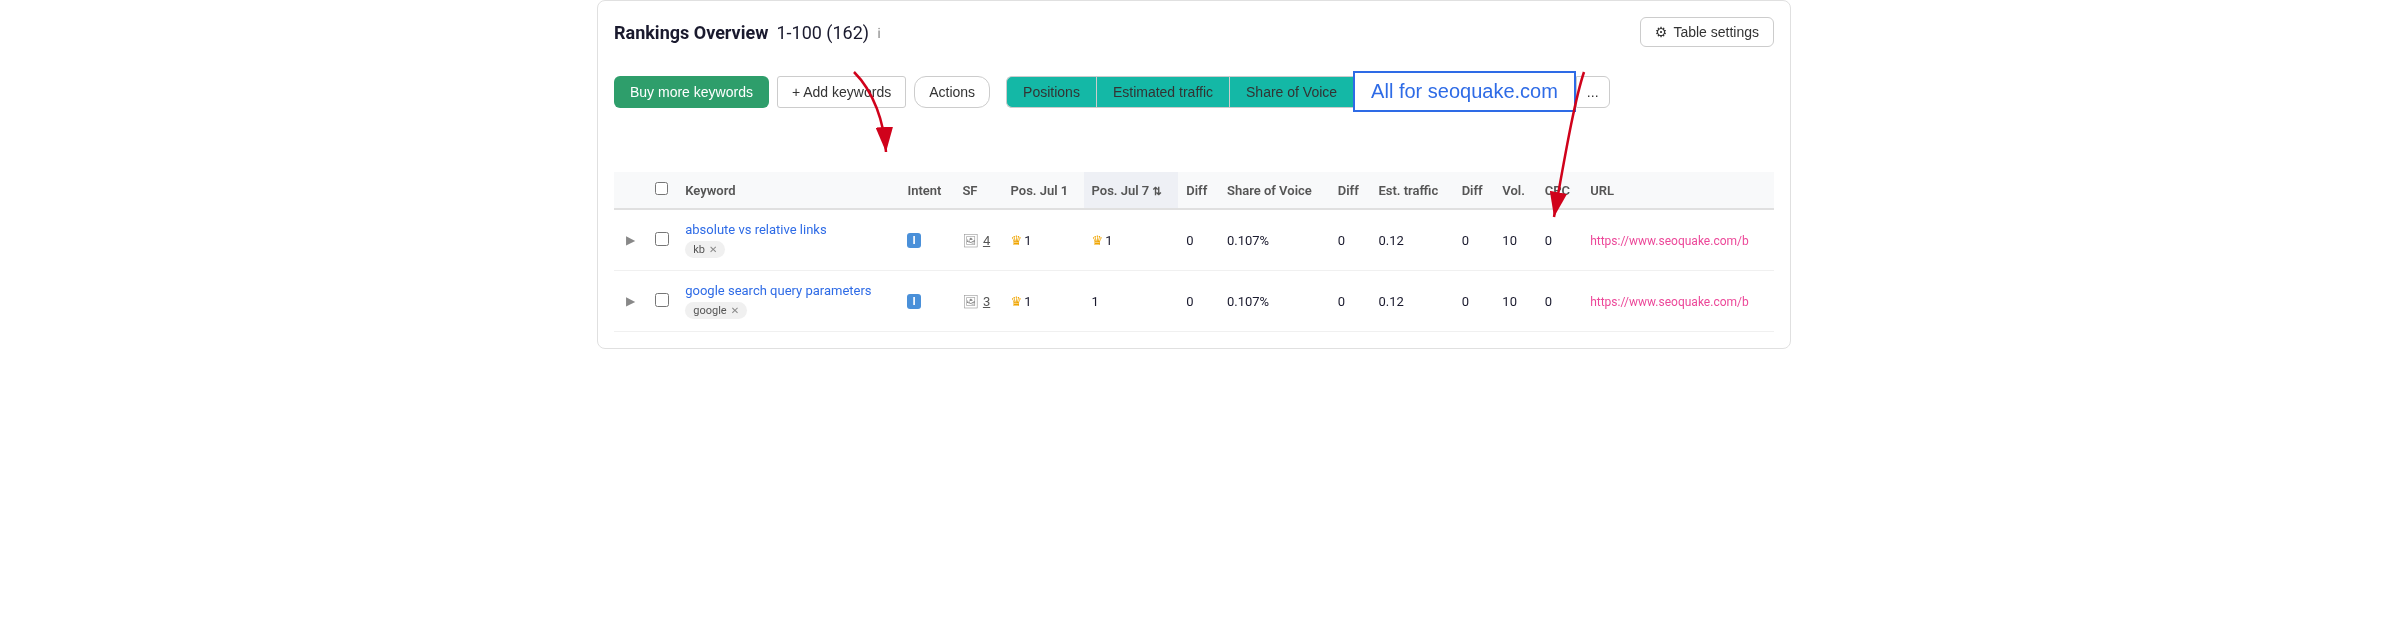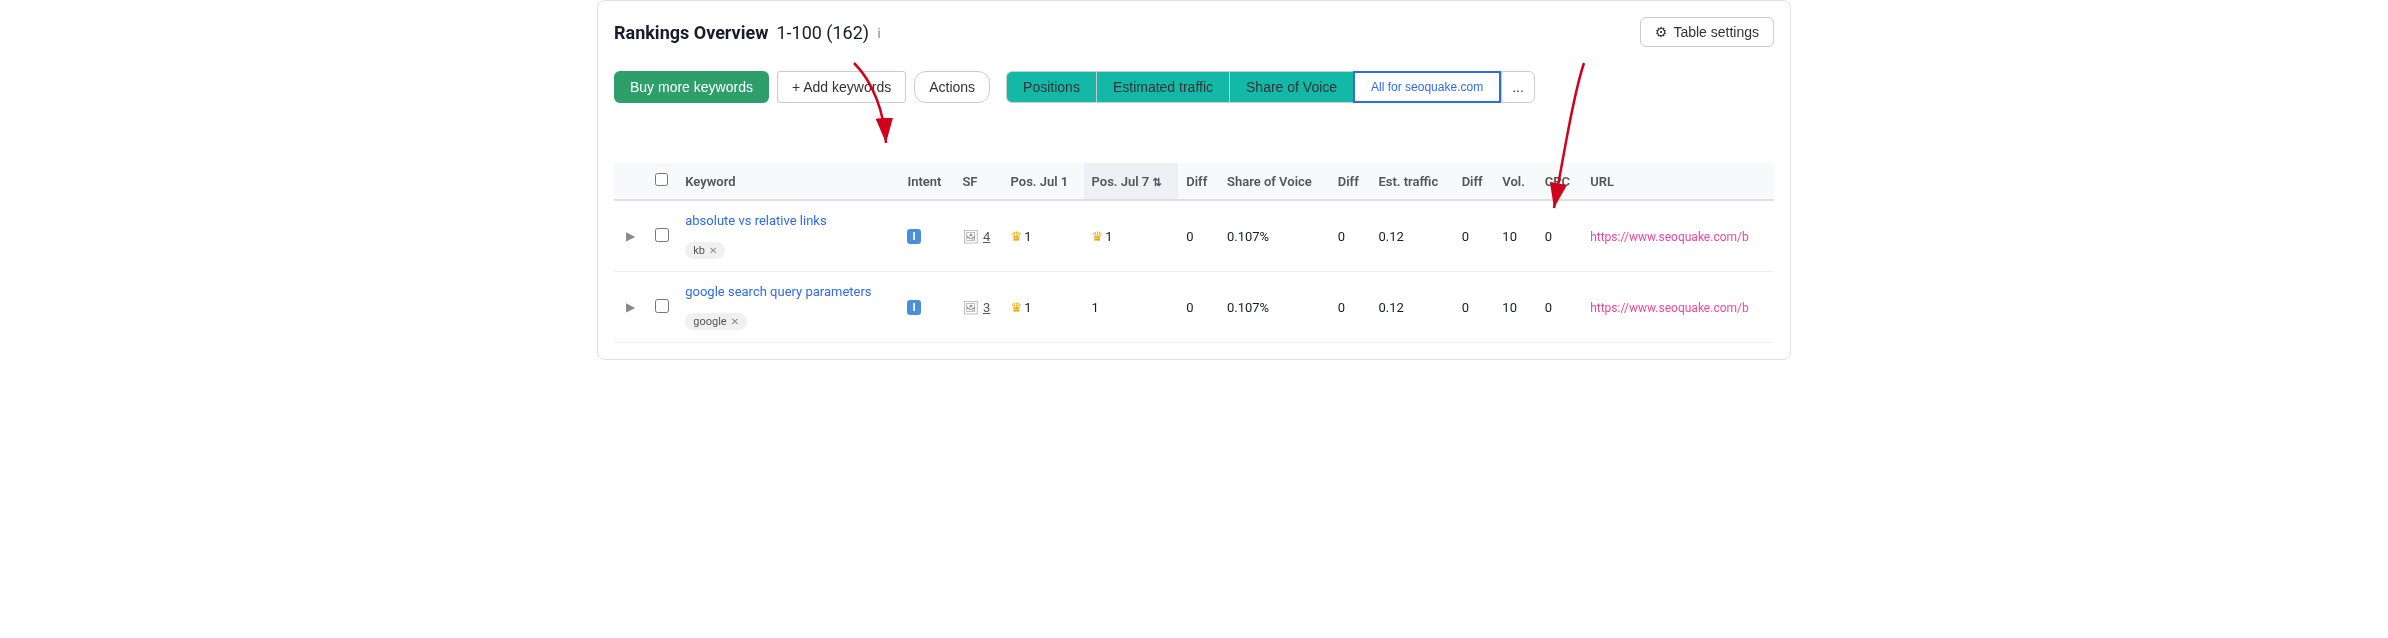--- a/index.html
+++ b/index.html
@@ -112,21 +112,21 @@
     .tab-btn:first-child {
       border-radius: 6px 0 0 6px;
     }
     .tab-btn:last-of-type {
       border-radius: 0;
     }
     .tab-btn-active {
       border: 2px solid #2e6be6;
       background: #fff;
       padding: 7px 16px;
-      font-size: 12px;
+      font-size: 20px;
       cursor: pointer;
       color: #2e6be6;
       font-weight: 500;
     }
     .tab-btn-more {
       border: 1px solid #ccc;
       background: #fff;
       border-radius: 0 6px 6px 0;
       padding: 7px 10px;
       font-size: 14px;
@@ -167,21 +167,21 @@
       white-space: nowrap;
     }
     .keyword-link {
       color: #2e6be6;
       text-decoration: none;
       font-size: 13px;
     }
     .keyword-cell {
       display: flex;
       flex-direction: column;
-      gap: 14px;
+      gap: 4px;
     }
     .tag-pill {
       display: inline-flex;
       align-items: center;
       gap: 4px;
       background: #f0f0f0;
       border-radius: 12px;
       padding: 2px 8px;
       font-size: 11px;
       color: #555;

